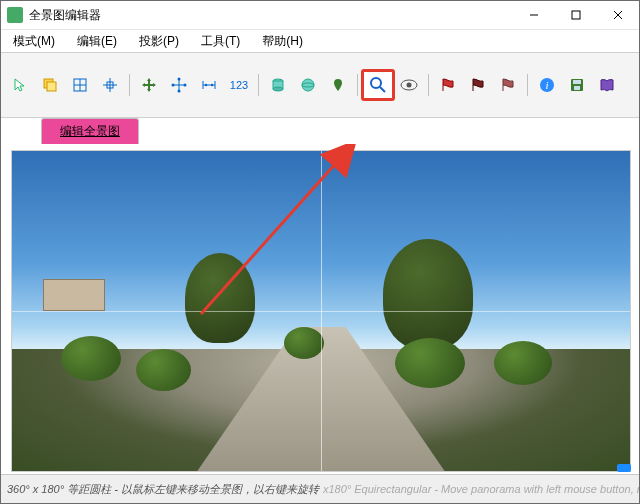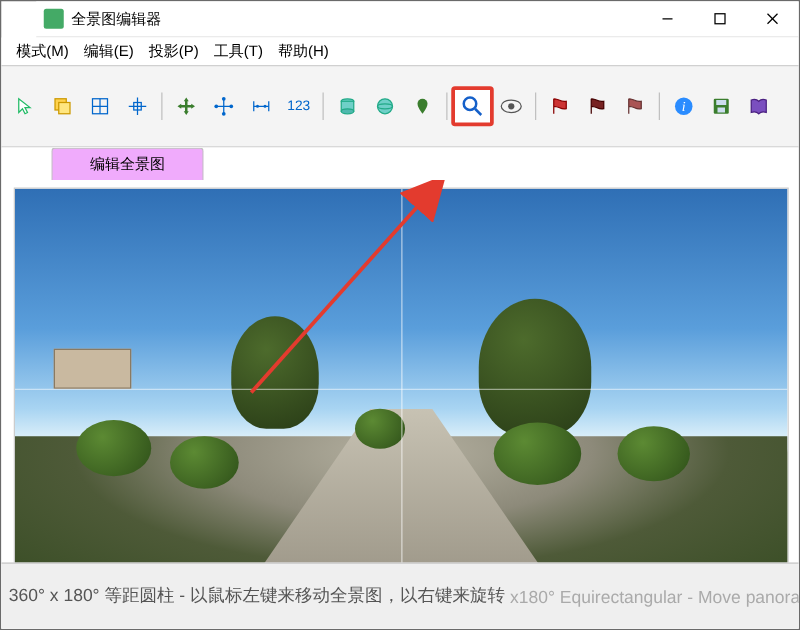--- a/index.html
+++ b/index.html
@@ -1,51 +1,51 @@
 <!DOCTYPE html>
 <html><head>
 <meta charset="utf-8">
 <style>
   html,body{margin:0;padding:0;font-family:"Microsoft YaHei","Segoe UI",sans-serif;font-size:12px;color:#000;background:#fff;}
   .window{width:640px;height:504px;border:1px solid #6a6a6a;box-sizing:border-box;position:relative;overflow:hidden;background:#fff;}
-  .titlebar{height:28px;display:flex;align-items:center;justify-content:space-between;background:#fff;border-bottom:1px solid #e5e5e5;margin-left:28px;}
+  .titlebar{height:28px;display:flex;align-items:center;justify-content:space-between;background:#fff;border-bottom:1px solid #e5e5e5;}
   .titlebar-left{display:flex;align-items:center;gap:6px;padding-left:6px;}
   .app-icon{width:16px;height:16px;background:#4a6;display:inline-block;border-radius:2px;}
   .title-text{font-size:12px;}
   .win-controls{display:flex;height:100%;}
   .win-btn{width:42px;height:100%;display:flex;align-items:center;justify-content:center;cursor:pointer;}
-  .menubar{height:22px;display:flex;align-items:center;gap:0;padding:0 6px;background:#fff;}
+  .menubar{height:22px;display:flex;align-items:center;gap:10px;padding:0 6px;background:#fff;}
   .menu-item{padding:2px 6px;cursor:pointer;}
   .toolbar{height:32px;display:flex;align-items:center;padding:16px 4px;background:#f4f4f4;border-top:1px solid #d0d0d0;border-bottom:1px solid #d0d0d0;gap:0;}
   .tb-btn{width:28px;height:26px;display:flex;align-items:center;justify-content:center;cursor:pointer;border:1px solid transparent;border-radius:2px;}
   .tb-btn.highlighted{background:#fff;border:2px solid #e33b2e;box-shadow:0 0 0 1px #e33b2e;}
   .tb-sep{width:1px;height:22px;background:#c0c0c0;margin:0 4px;}
   .tabrow{height:26px;display:flex;align-items:flex-end;padding-left:40px;background:#fff;}
-  .tab{padding:4px 30px;border:1px solid #bfbfbf;border-bottom:none;background:#f0abfc;border-radius:3px 3px 0 0;font-size:12px;}
+  .tab{padding:4px 18px;border:1px solid #bfbfbf;border-bottom:none;background:#ec4899;border-radius:3px 3px 0 0;font-size:12px;text-decoration:underline;}
   .content{position:relative;height:360px;background:#fff;padding:6px 10px 0 10px;box-sizing:border-box;}
   .pano{width:100%;height:320px;position:relative;overflow:hidden;border:1px solid #ccc;}
   .sky{position:absolute;inset:0;background:linear-gradient(to bottom,#2f6fb5 0%,#5a9edb 35%,#a8d4f2 55%,#d9eef9 62%,#c0dceb 65%,#7a8d5e 66%,#4e6e2e 75%,#6e7a5a 100%);}
   .ground{position:absolute;left:0;right:0;bottom:0;height:38%;background:radial-gradient(ellipse at 50% 10%,#b5b1a1 0%,#8d8a7a 35%,#4e5a38 60%,#384d24 100%);}
   .path{position:absolute;bottom:0;left:30%;width:40%;height:45%;background:linear-gradient(to bottom,#c7c2b3,#9b9586);clip-path:polygon(40% 0,60% 0,100% 100%,0 100%);}
   .bush{position:absolute;border-radius:50%;background:radial-gradient(circle at 35% 30%,#5c8a33,#2d4e18);}
   .b1{width:60px;height:45px;left:8%;bottom:28%;}
   .b2{width:55px;height:42px;left:20%;bottom:25%;}
   .b3{width:70px;height:50px;left:62%;bottom:26%;}
   .b4{width:58px;height:44px;left:78%;bottom:27%;}
   .b5{width:40px;height:32px;left:44%;bottom:35%;}
   .tree{position:absolute;background:radial-gradient(circle at 40% 30%,#4d6b2c,#283b16);border-radius:50% 50% 40% 40%;}
   .t1{width:70px;height:90px;left:28%;bottom:40%;}
   .t2{width:90px;height:110px;left:60%;bottom:38%;}
   .building{position:absolute;width:60px;height:30px;left:5%;bottom:50%;background:#c9b9a0;border:1px solid #8a7a62;}
   .centerline{position:absolute;top:0;bottom:0;left:50%;width:1px;background:rgba(255,255,255,.6);}
   .hcenterline{position:absolute;left:0;right:0;top:50%;height:1px;background:rgba(255,255,255,.5);}
   .arrow-svg{position:absolute;left:0;top:0;pointer-events:none;}
   .slider-area{position:absolute;right:8px;bottom:16px;display:flex;flex-direction:column;gap:8px;align-items:flex-end;}
   .slider-thumb{width:14px;height:8px;background:#1a8cff;border-radius:2px;}
-  .statusbar{position:absolute;left:0;right:0;bottom:0;height:20px;background:#efefef;border-top:1px solid #c8c8c8;display:flex;align-items:center;padding:16px 6px;font-size:14px;color:#555;white-space:nowrap;overflow:hidden;}
+  .statusbar{position:absolute;left:0;right:0;bottom:0;height:20px;background:#efefef;border-top:1px solid #c8c8c8;display:flex;align-items:center;padding:4px 6px;font-size:11px;color:#555;white-space:nowrap;overflow:hidden;font-style:italic;}
   .statusbar .secondary{color:#aaa;margin-left:4px;}
   svg{display:block;}
 </style>
 </head>
 <body>
 
 <div class="window">
 
   <div class="titlebar">
     <div class="titlebar-left">

